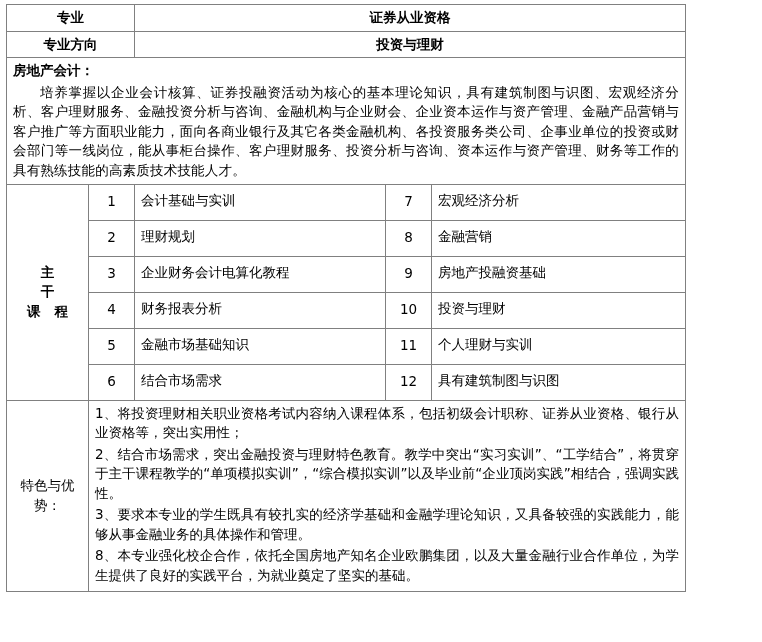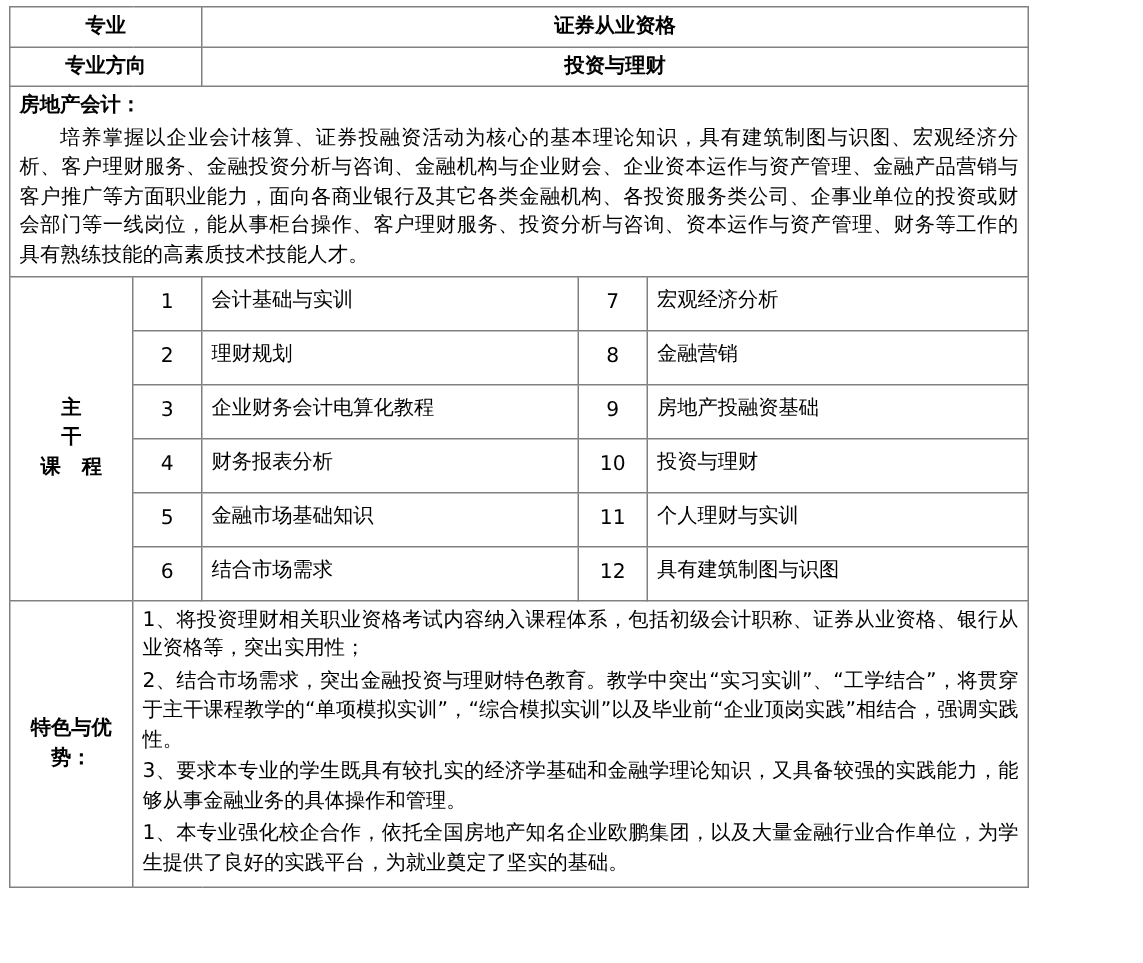--- a/index.html
+++ b/index.html
@@ -79,21 +79,21 @@
     width: 46px;
     font-size: 13px;
   }
   .course-cell {
     padding-left: 10px;
     font-size: 13.5px;
     font-family: Liberation Mono, monospace;
   }
   .feat-label {
     text-align: center;
-    font-weight: bold;
+    font-weight: normal;
     font-size: 13.5px;
     width: 82px;
   }
   .feat-cell {
     padding: 6px 10px 8px 10px;
     line-height: 1.72;
     font-size: 13.5px;
     text-align: justify;
     margin-top: 36px;
   }
@@ -176,18 +176,18 @@
         <td class="num-cell">12</td>
         <td class="course-cell">具有建筑制图与识图</td>
       </tr>
 
       <tr>
         <td class="feat-label">特色与优势：</td>
         <td colspan="4" class="feat-cell">
           <p>1、将投资理财相关职业资格考试内容纳入课程体系，包括初级会计职称、证券从业资格、银行从业资格等，突出实用性；</p>
           <p>2、结合市场需求，突出金融投资与理财特色教育。教学中突出“实习实训”、“工学结合”，将贯穿于主干课程教学的“单项模拟实训”，“综合模拟实训”以及毕业前“企业顶岗实践”相结合，强调实践性。</p>
           <p>3、要求本专业的学生既具有较扎实的经济学基础和金融学理论知识，又具备较强的实践能力，能够从事金融业务的具体操作和管理。</p>
-          <p>1、本专业强化校企合作，依托全国房地产知名企业欧鹏集团，以及大量金融行业合作单位，为学生提供了良好的实践平台，为就业奠定了坚实的基础。</p>
+          <p>8、本专业强化校企合作，依托全国房地产知名企业欧鹏集团，以及大量金融行业合作单位，为学生提供了良好的实践平台，为就业奠定了坚实的基础。</p>
         </td>
       </tr>
     </tbody>
   </table>
 </div>
 
 </body></html>

